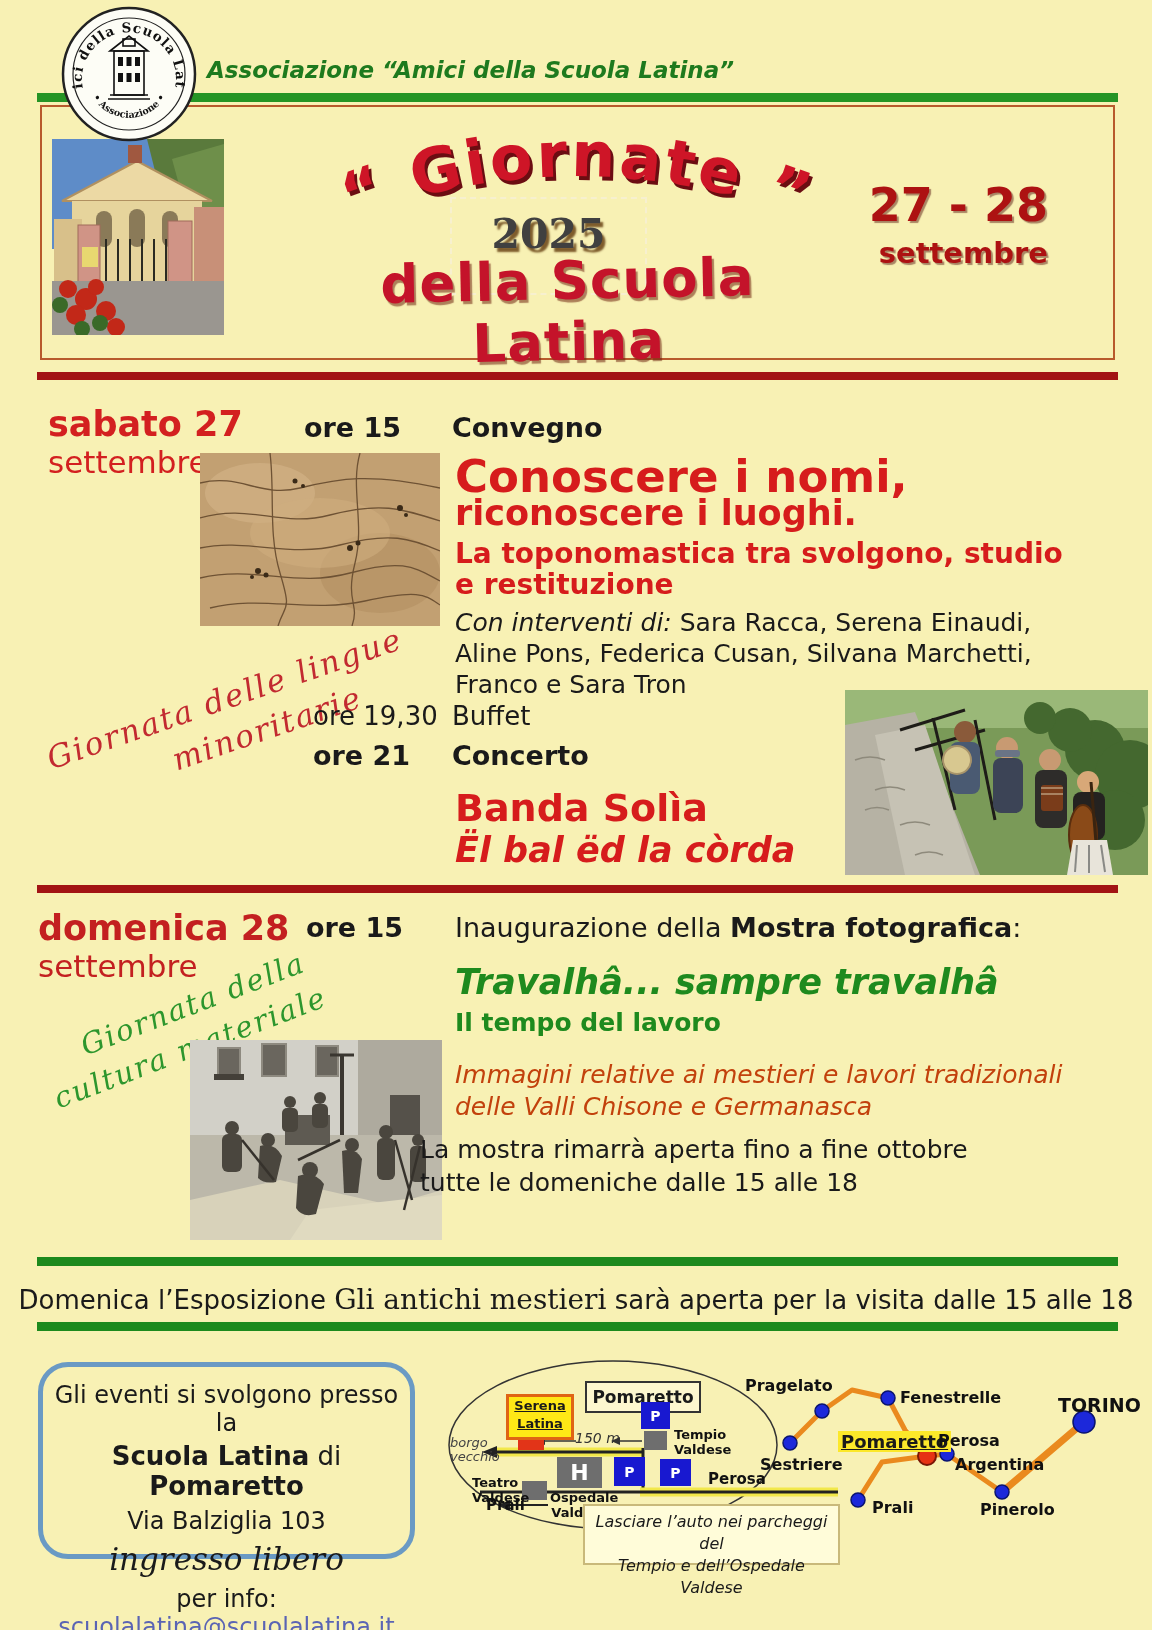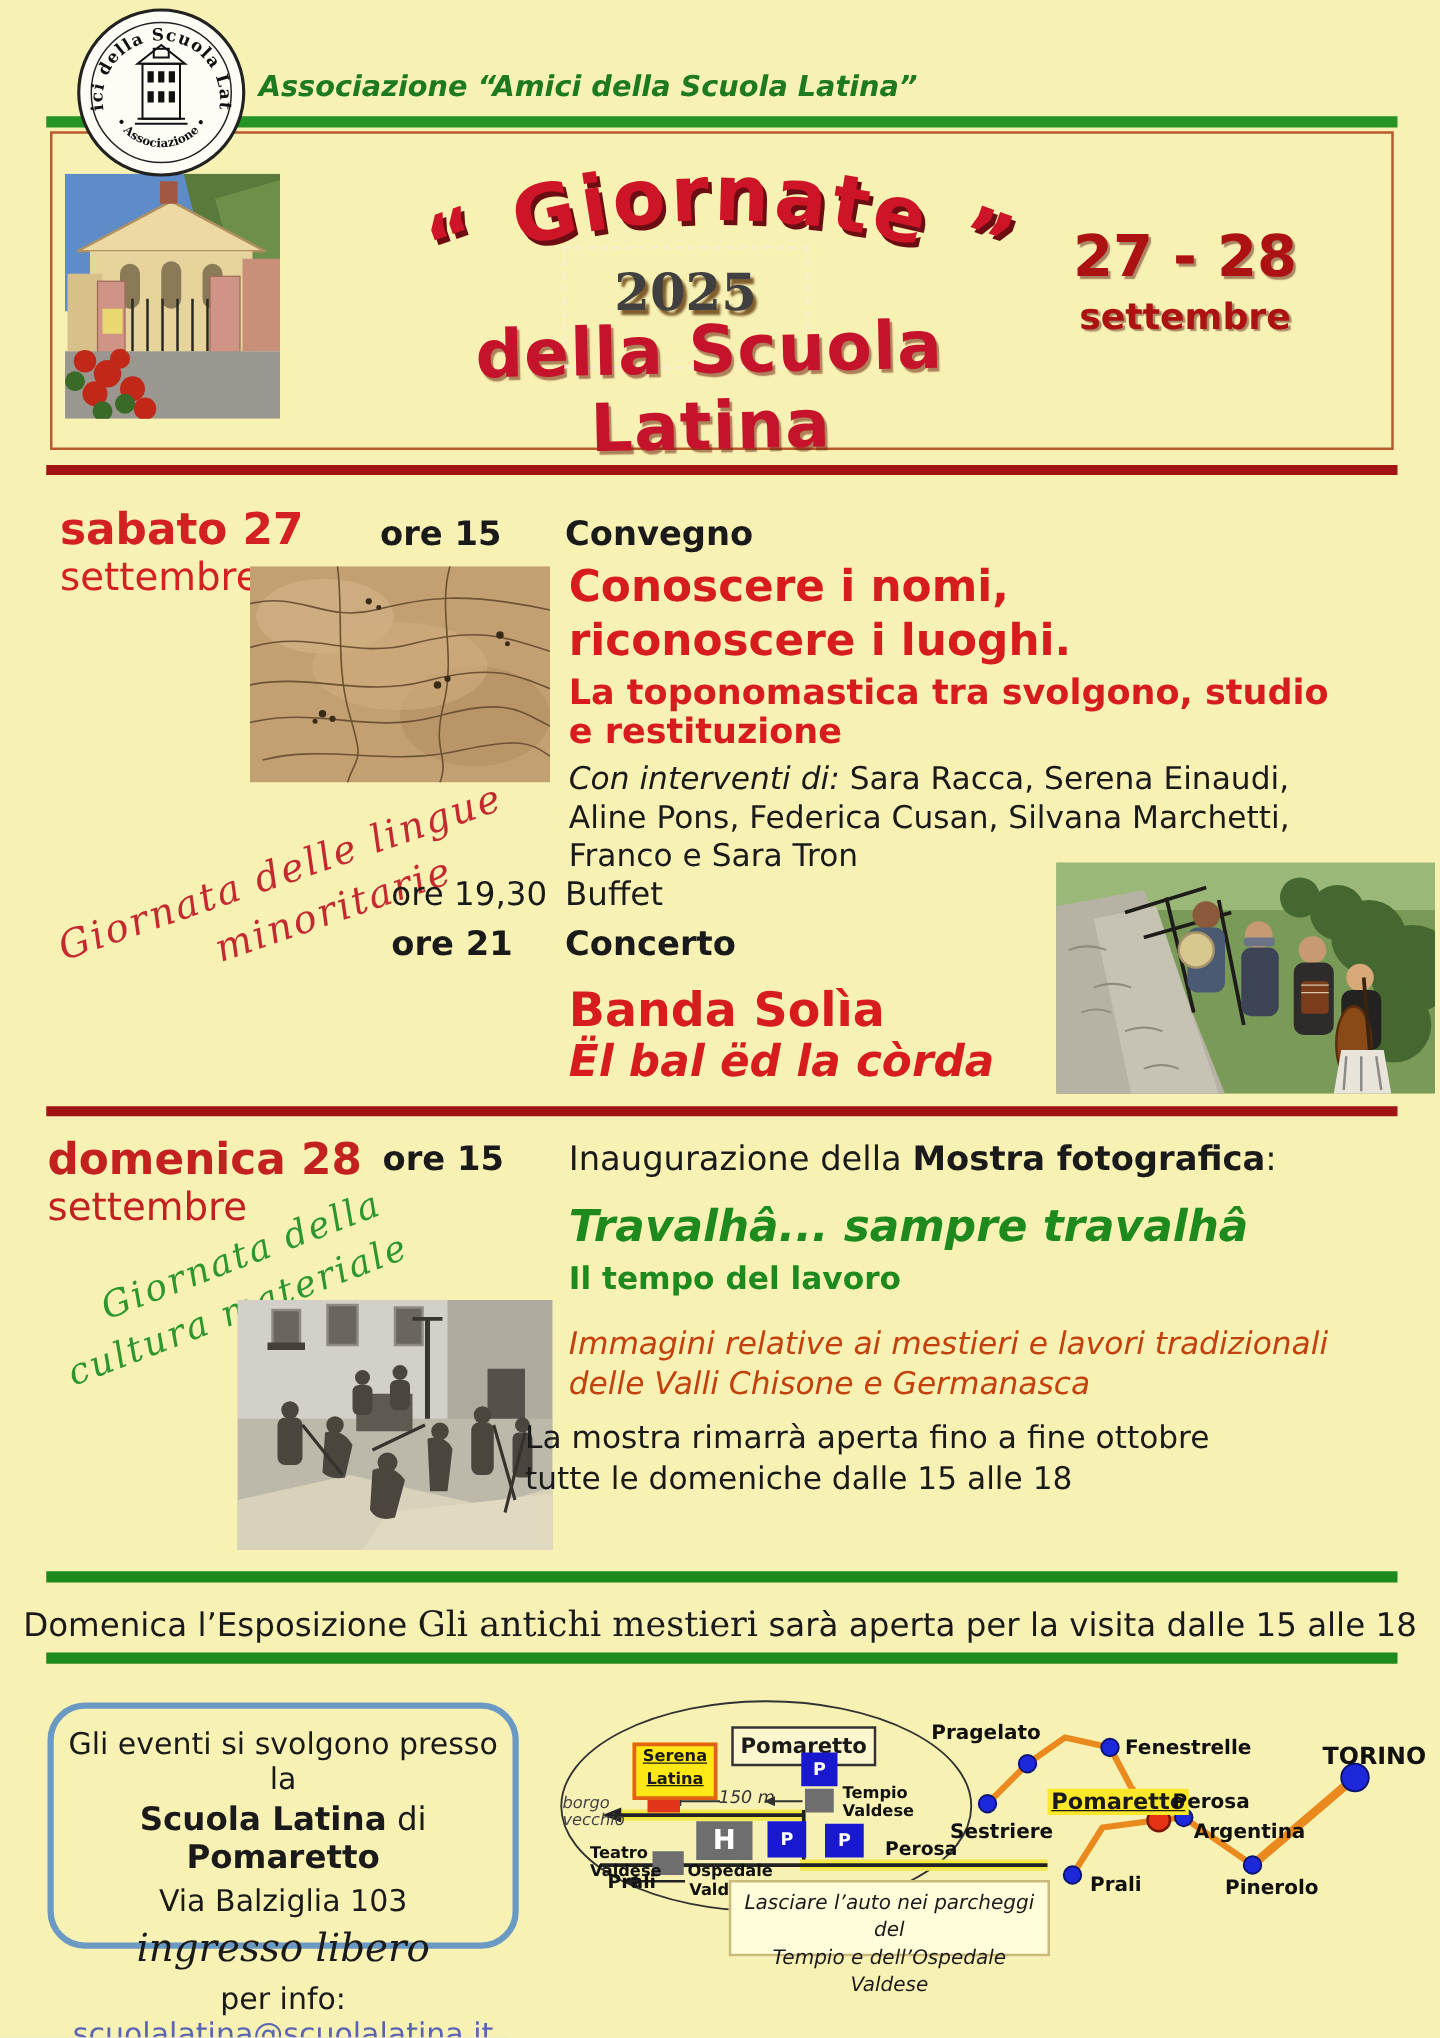--- a/index.html
+++ b/index.html
@@ -13,21 +13,21 @@
   .logo{position:absolute;left:60px;top:5px;width:138px;height:138px;z-index:5;}
   .header-box{position:absolute;left:40px;top:105px;width:1071px;height:251px;border:2px solid #b85a2c;}
   .title-arc{position:absolute;left:292px;top:110px;width:570px;height:135px;}
   .year-box{position:absolute;left:450px;top:197px;width:193px;height:94px;border:2px dashed #f7f0cf;
             text-align:center;}
   .year-text{font-family:"DejaVu Serif",serif;font-weight:bold;font-size:41px;color:#404040;
              text-shadow:3px 4px 2px rgba(95,55,10,.8);line-height:70px;}
   .title-main{position:absolute;left:278px;top:250px;width:580px;text-align:center;font-weight:bold;
               font-size:53px;color:#c4132a;letter-spacing:1px;transform:rotate(-1.2deg);
               text-shadow:2px 3px 1px rgba(110,35,15,.55);}
-  .dates{position:absolute;left:848px;top:178px;width:200px;text-align:center;color:#ad1212;
+  .dates{position:absolute;left:848px;top:178px;width:200px;text-align:right;color:#ad1212;
          text-shadow:2px 2px 1px rgba(70,0,0,.45);}
   .dates .d1{font-weight:bold;font-size:46px;}
   .dates .d2{font-weight:bold;font-size:29px;margin-top:4px;}
   .divider{position:absolute;left:37px;width:1081px;height:8px;background:#a21414;}
   
   .day-red{position:absolute;font-weight:bold;font-size:35px;color:#d32020;}
   .month-red{position:absolute;font-size:31px;color:#d32020;}
   .time{position:absolute;font-weight:bold;font-size:27px;}
   .time-reg{position:absolute;font-size:26px;}
   .evt{position:absolute;font-weight:bold;font-size:27px;}
@@ -213,21 +213,21 @@
       <circle cx="200" cy="55" r="3"></circle>
         <circle cx="206" cy="62" r="2"></circle>
       <circle cx="95" cy="28" r="2.5"></circle>
         <circle cx="103" cy="33" r="2"></circle>
     </g>
   </svg>
 
   <div class="time" style="left:304px;top:412px">ore 15</div>
   <div class="evt" style="left:452px;top:412px">Convegno</div>
 
-  <div class="redh" style="left:455px;top:450px;font-size:35px">Conoscere i nomi,</div>
+  <div class="redh" style="left:455px;top:450px;font-size:45px">Conoscere i nomi,</div>
   <div class="redh" style="left:455px;top:493px;font-size:35px">riconoscere i luoghi.</div>
   <div class="redh" style="left:455px;top:537px;font-size:28px">La toponomastica tra svolgono, studio</div>
   <div class="redh" style="left:455px;top:568px;font-size:28px">e restituzione</div>
 
   <div class="speak" style="left:455px;top:607px">
     <span class="it keep">Con interventi di: </span><span class="keep">Sara Racca, Serena Einaudi,</span>
   </div>
   <div class="speak" style="left:455px;top:638px">Aline Pons, Federica Cusan, Silvana Marchetti,</div>
   <div class="speak" style="left:455px;top:669px">Franco e Sara Tron</div>
 

